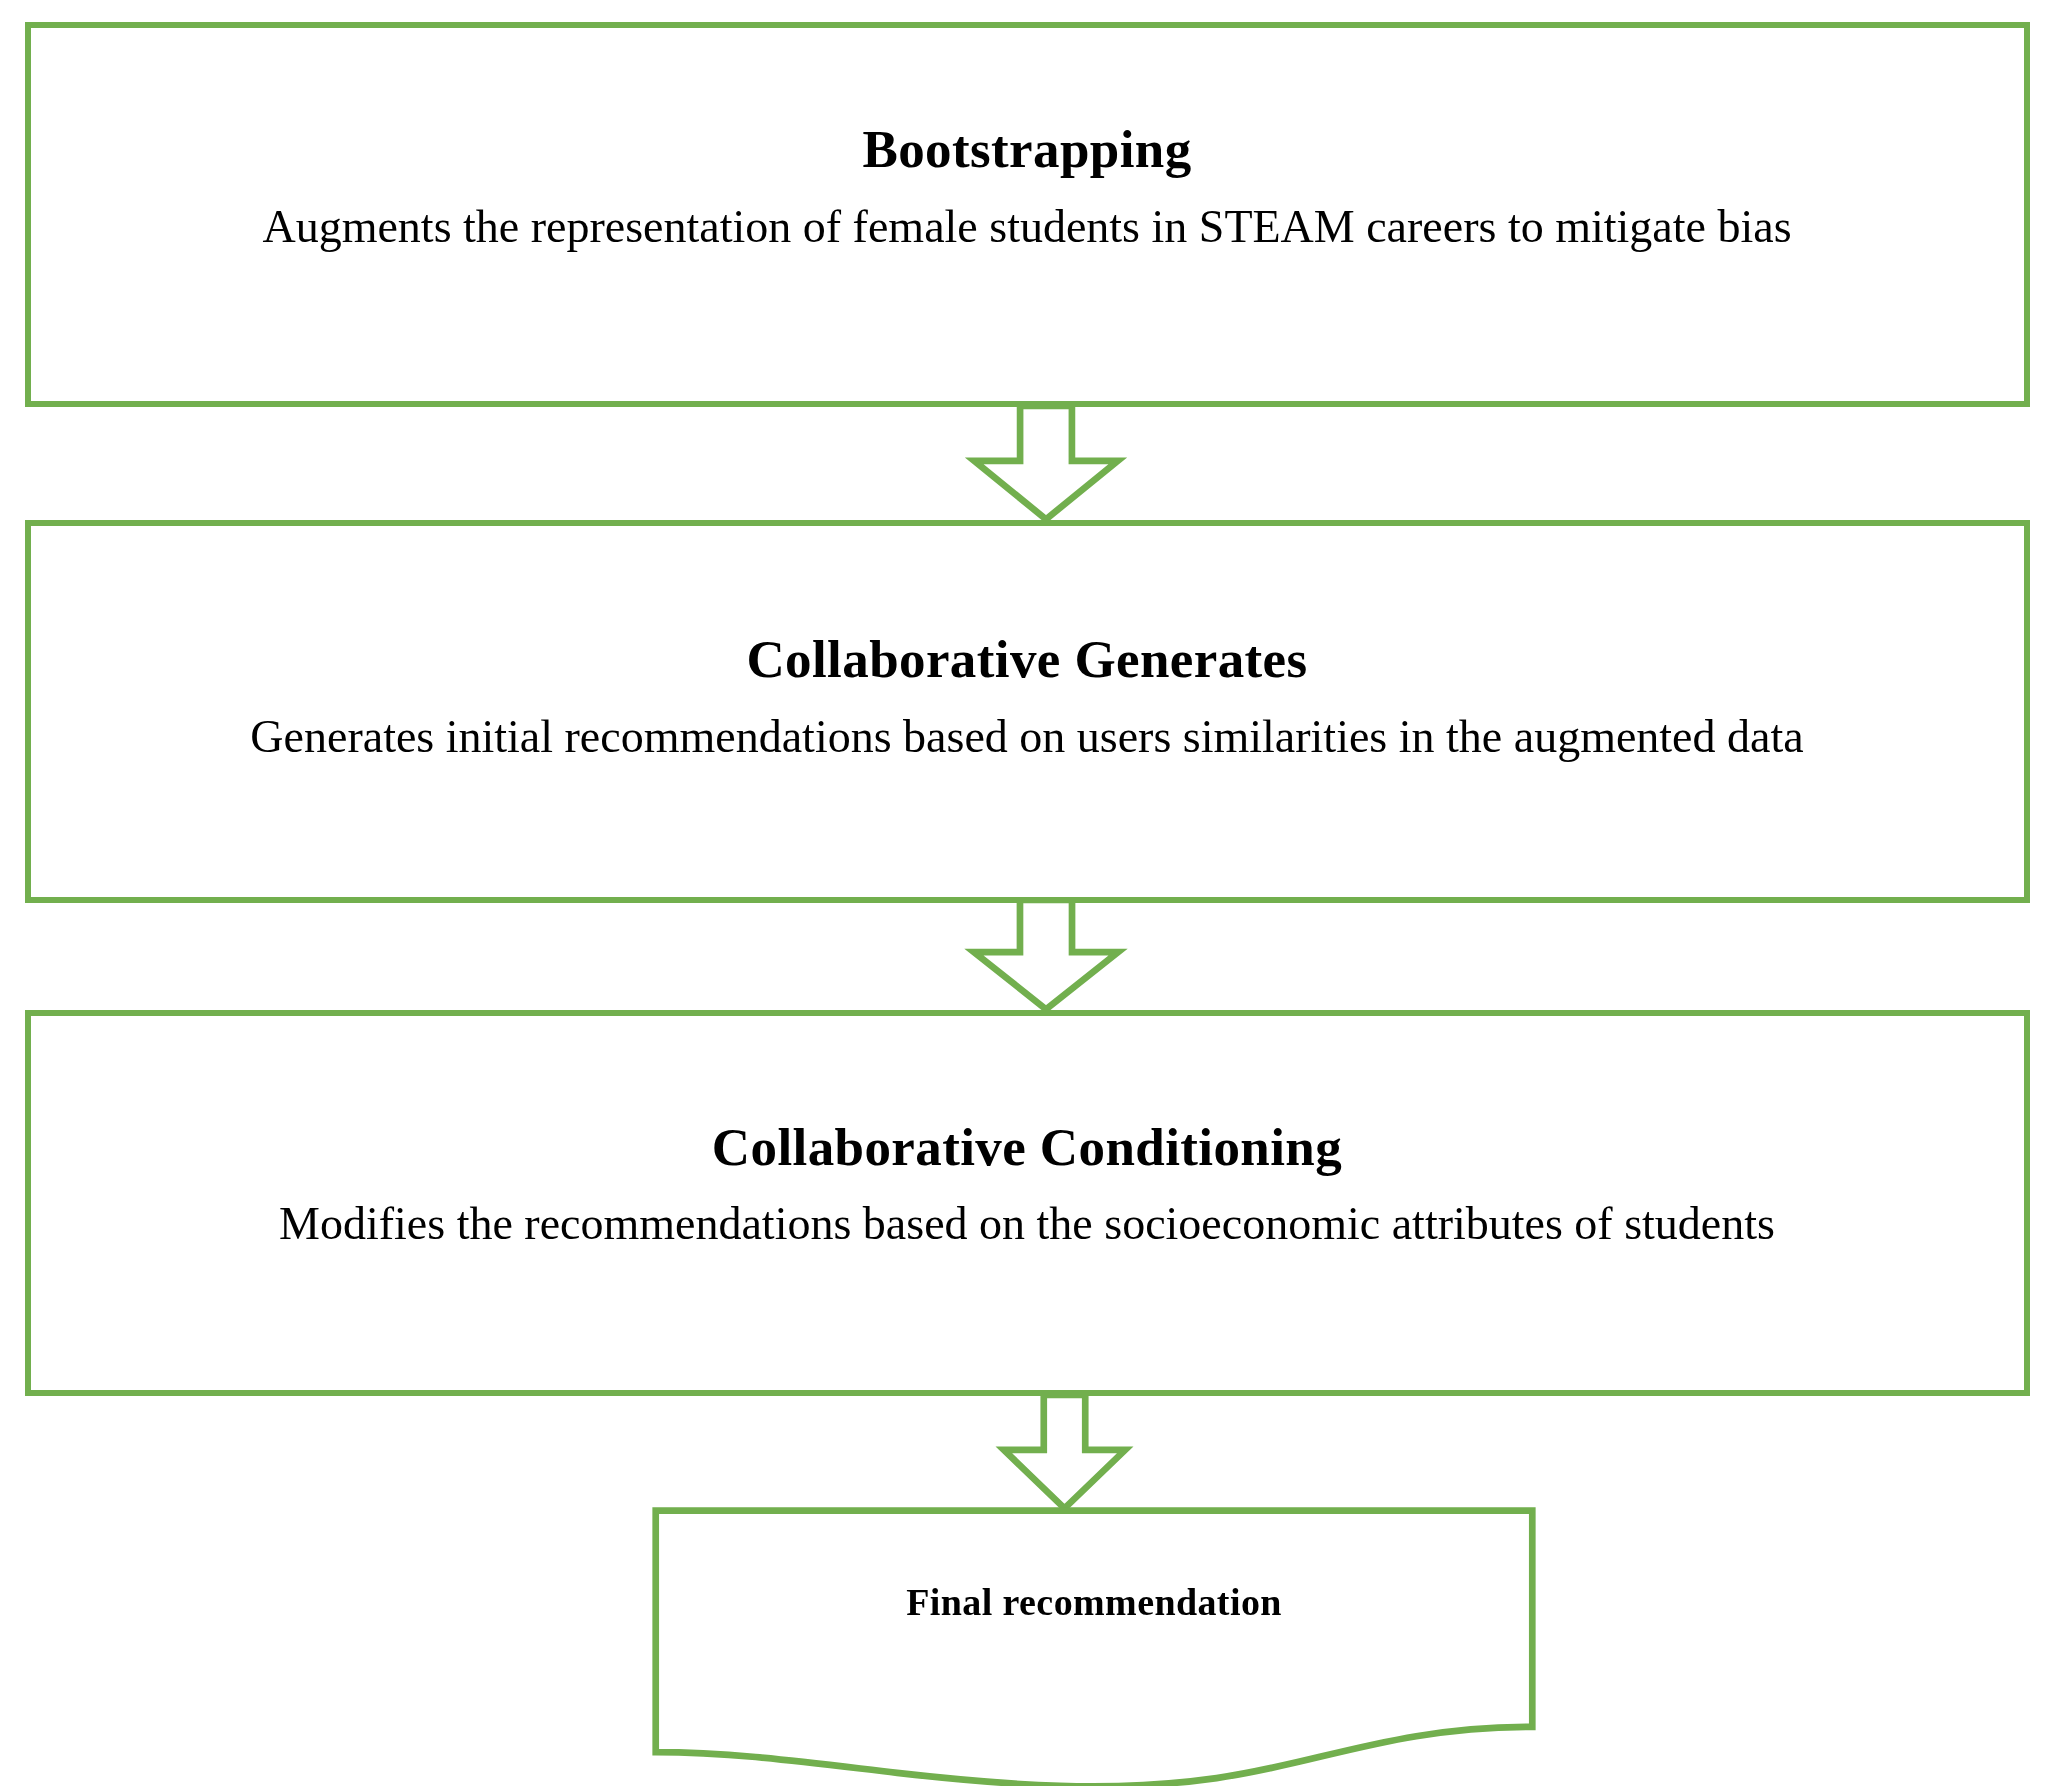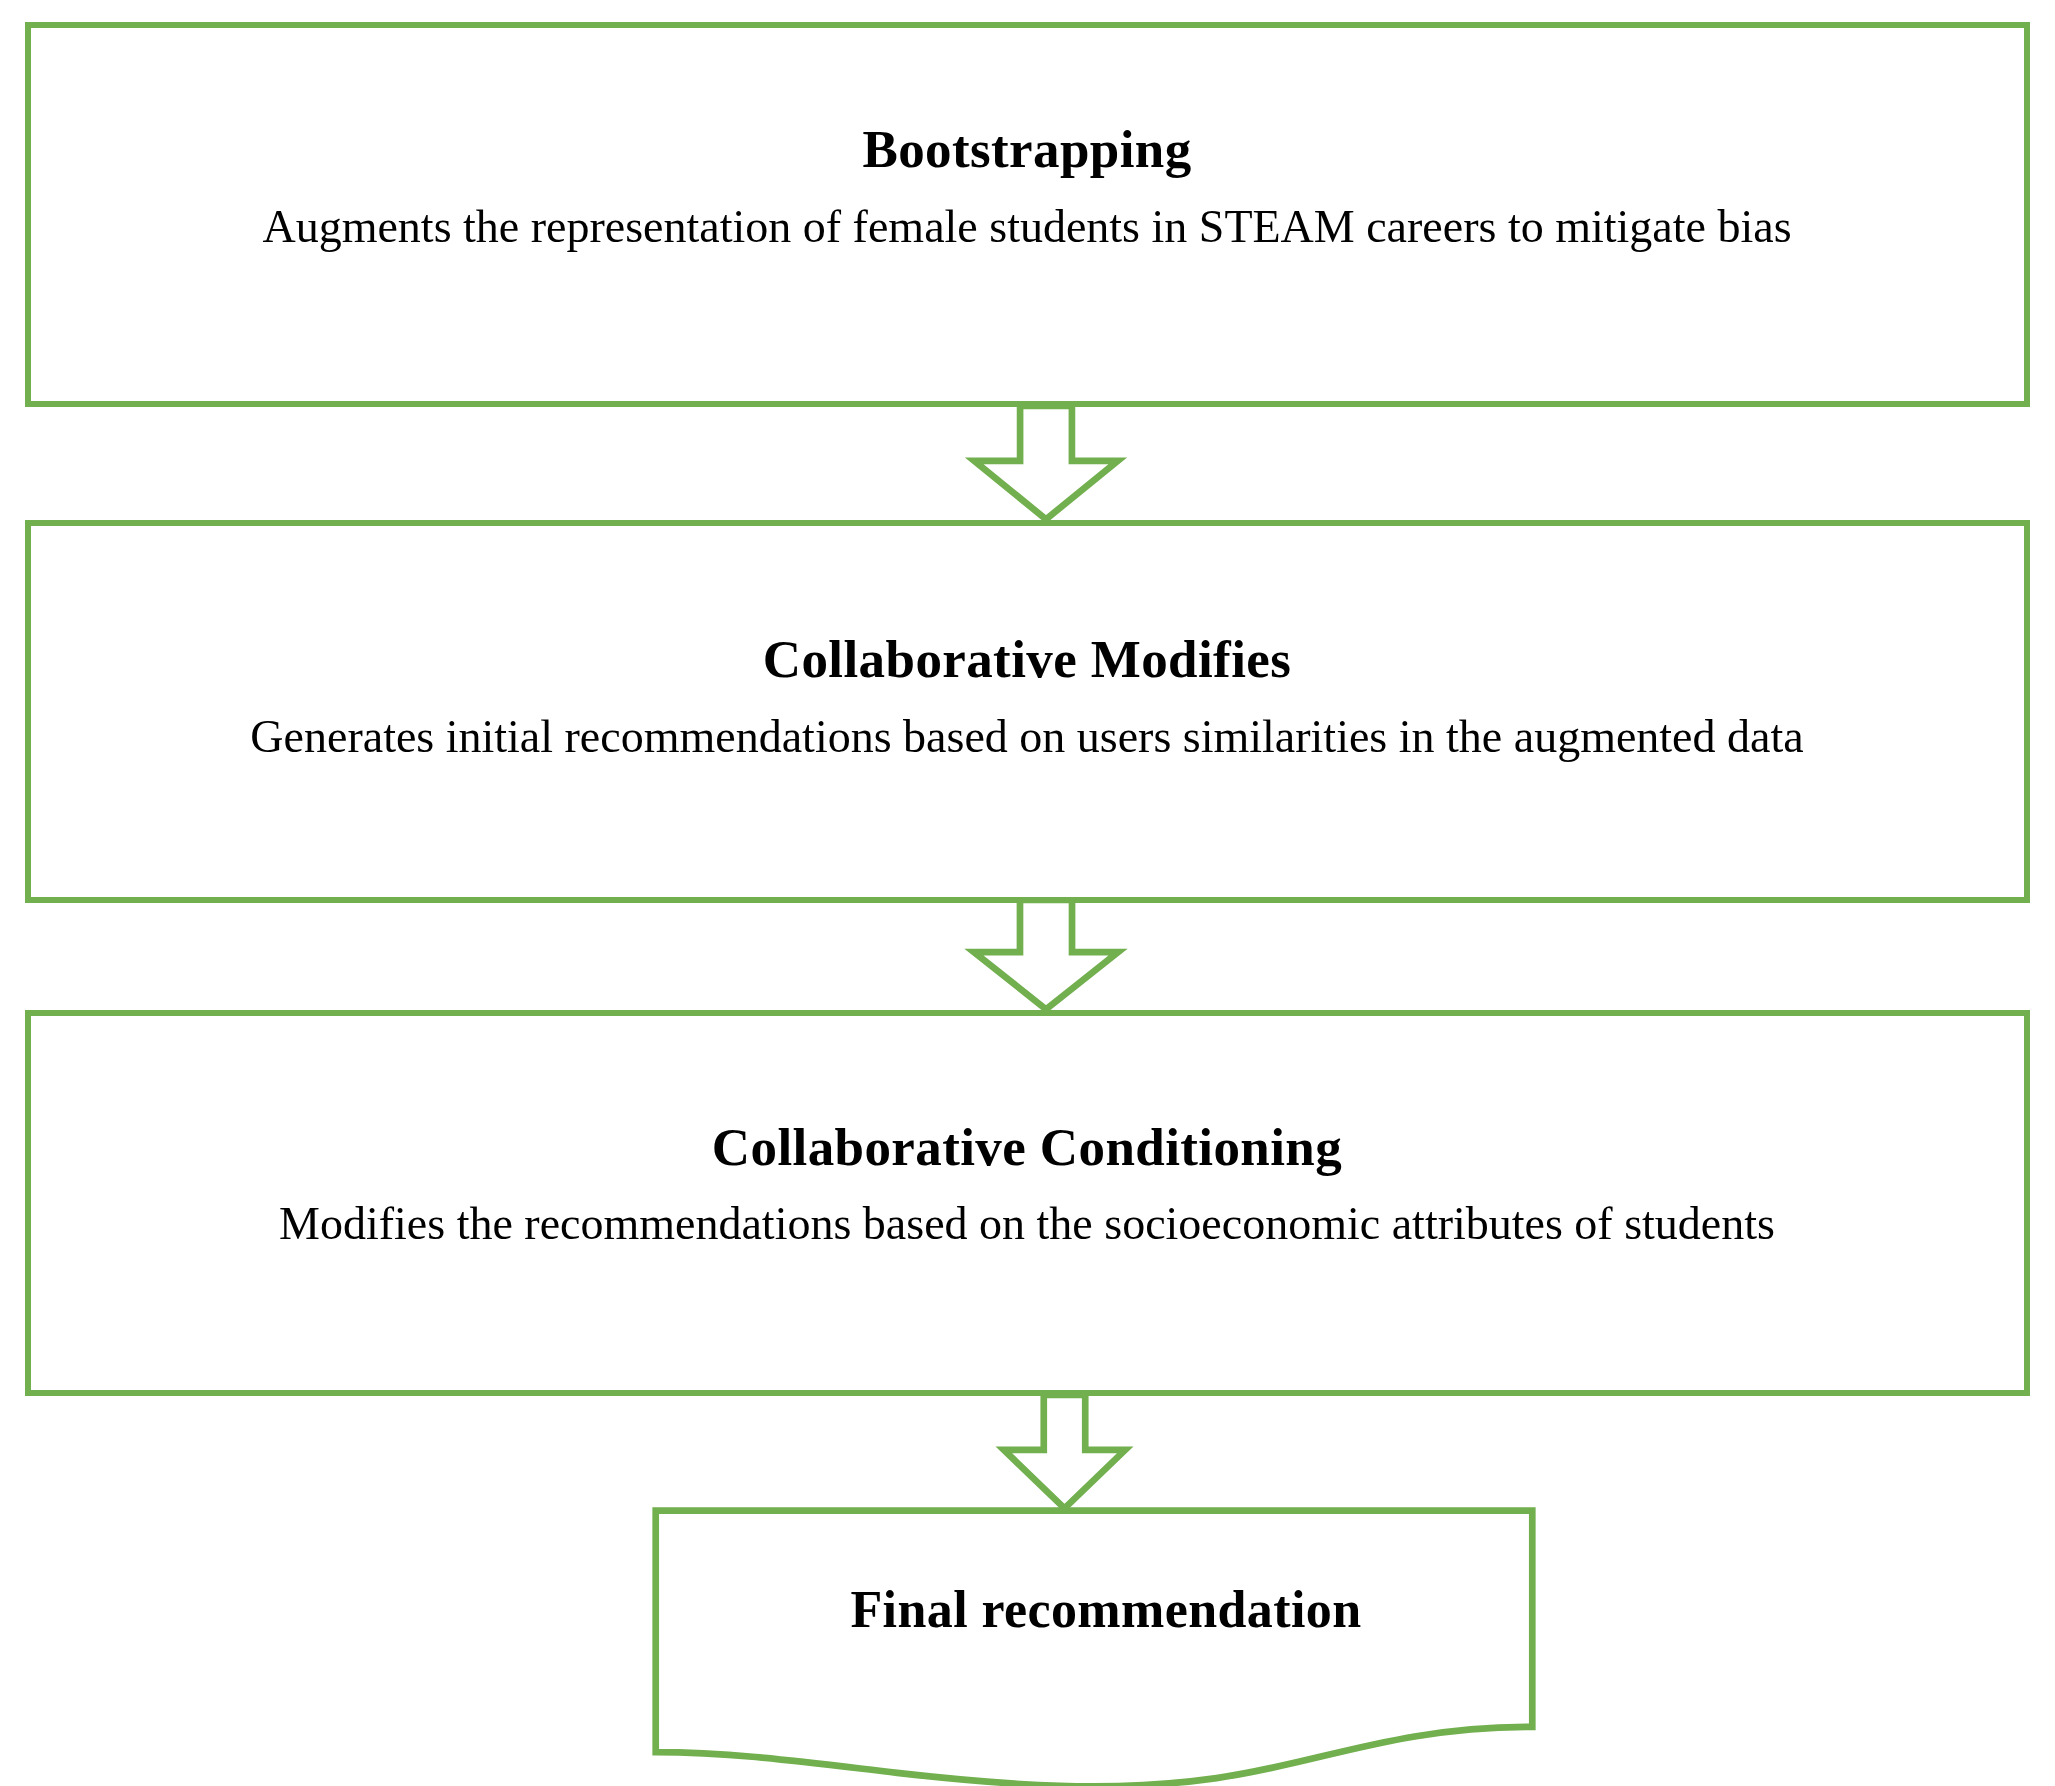--- a/index.html
+++ b/index.html
@@ -110,46 +110,45 @@
     stroke-width: 9;
     stroke-linejoin: miter;
     stroke-linecap: butt;
   }
   #final-label {
     position: absolute;
     left: 0;
     top: 73px;
     width: 100%;
     text-align: center;
-    font-size: 52px;
+    font-size: 38px;
     font-weight: bold;
     letter-spacing: 0.4px;
     white-space: nowrap;
-    padding-left: 12px;
   }
 </style>
 </head>
 <body>
 
 <div id="flowchart">
 
   <div class="stage-box" id="box-bootstrapping">
     <div class="stage-inner">
       <div class="stage-title">Bootstrapping</div>
       <div class="stage-desc">Augments the representation of female students in STEAM careers to mitigate bias</div>
     </div>
   </div>
 
   <svg class="block-arrow" id="arrow-1" viewBox="0 0 250 158">
     <polygon points="90,0 160,0 160,74 222,74 125,153 28,74 90,74"></polygon>
   </svg>
 
   <div class="stage-box" id="box-collaborative-filtering">
     <div class="stage-inner">
-      <div class="stage-title">Collaborative Modifies</div>
+      <div class="stage-title">Collaborative Generates</div>
       <div class="stage-desc">Generates initial recommendations based on users similarities in the augmented data</div>
     </div>
   </div>
 
   <svg class="block-arrow" id="arrow-2" viewBox="0 0 250 152">
     <polygon points="90,0 160,0 160,70 222,70 125,147 28,70 90,70"></polygon>
   </svg>
 
   <div class="stage-box" id="box-socioeconomic-conditioning">
     <div class="stage-inner">

